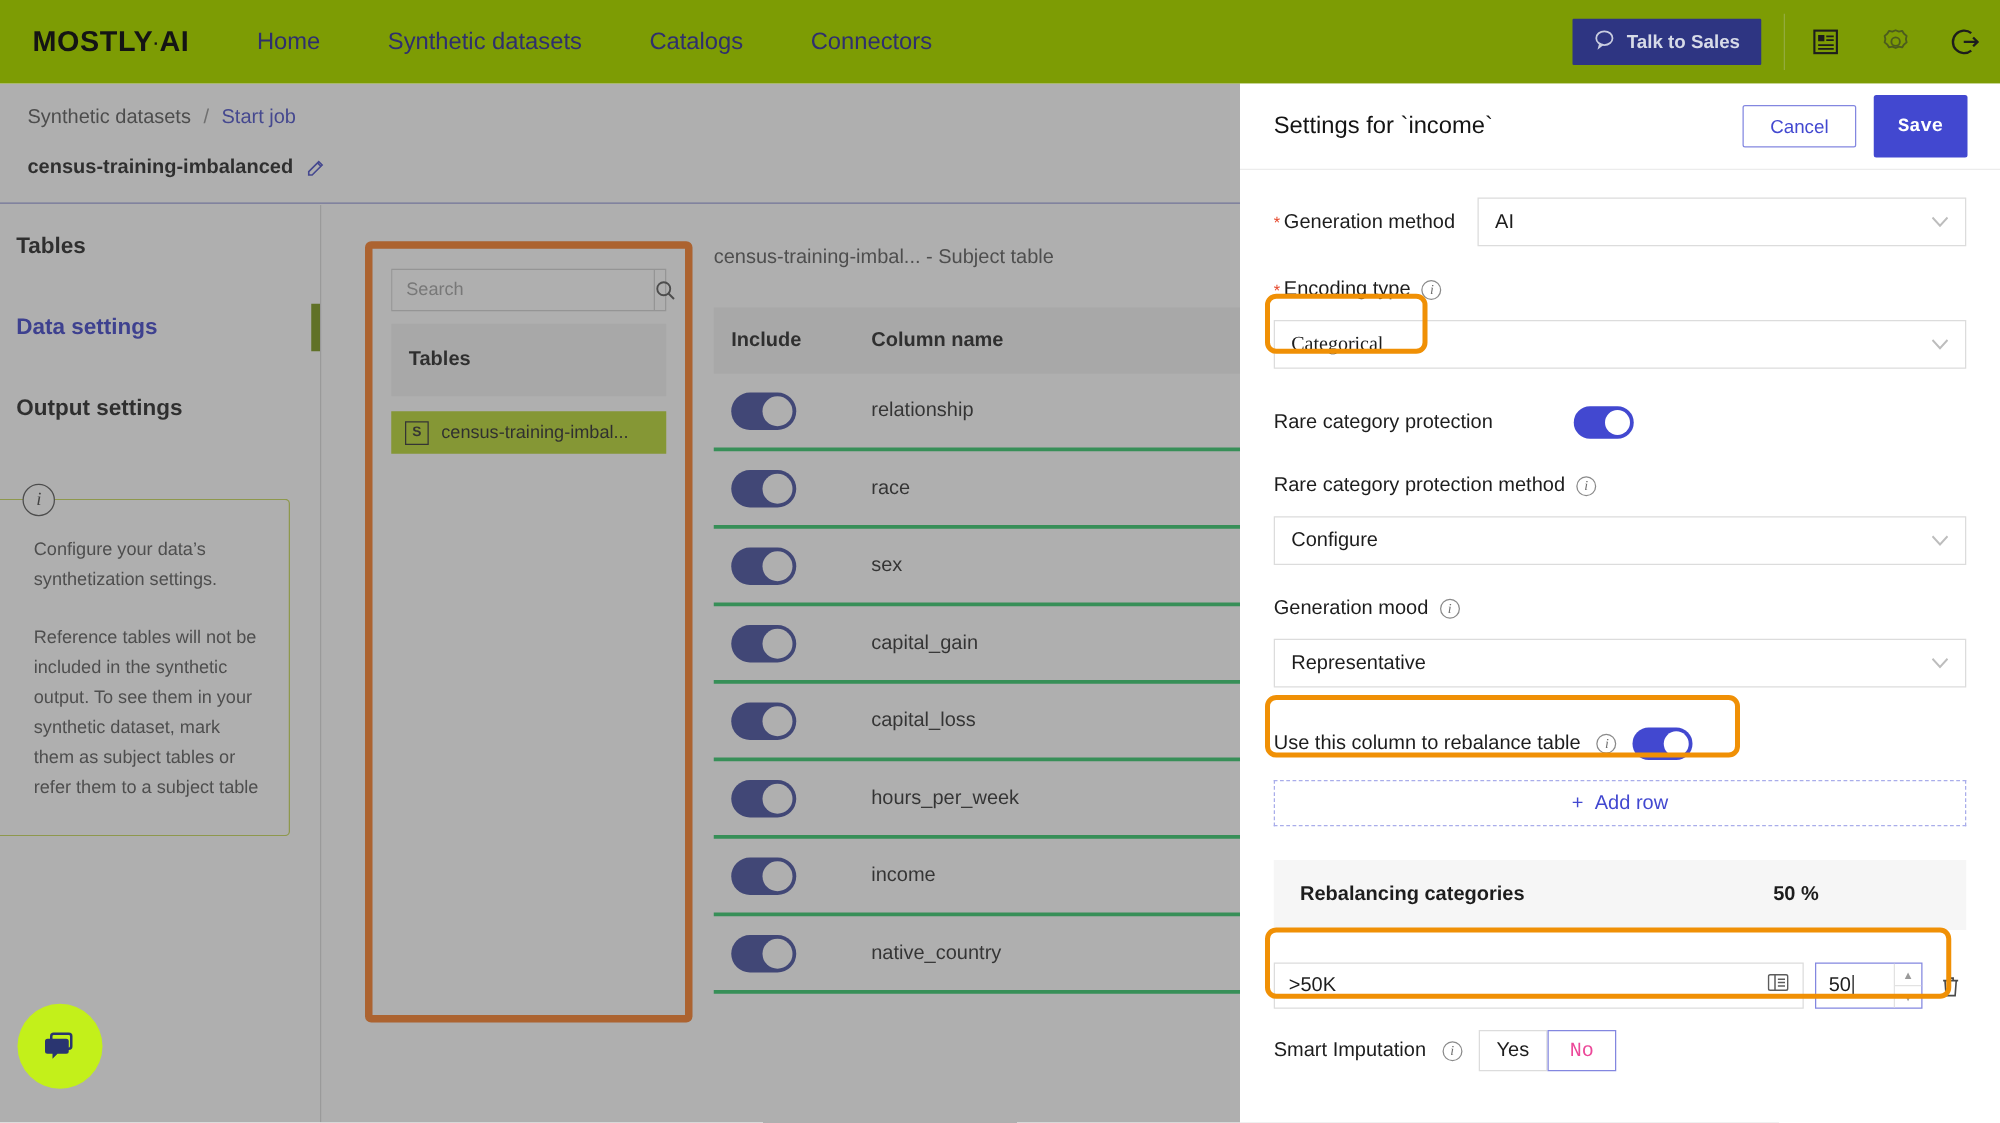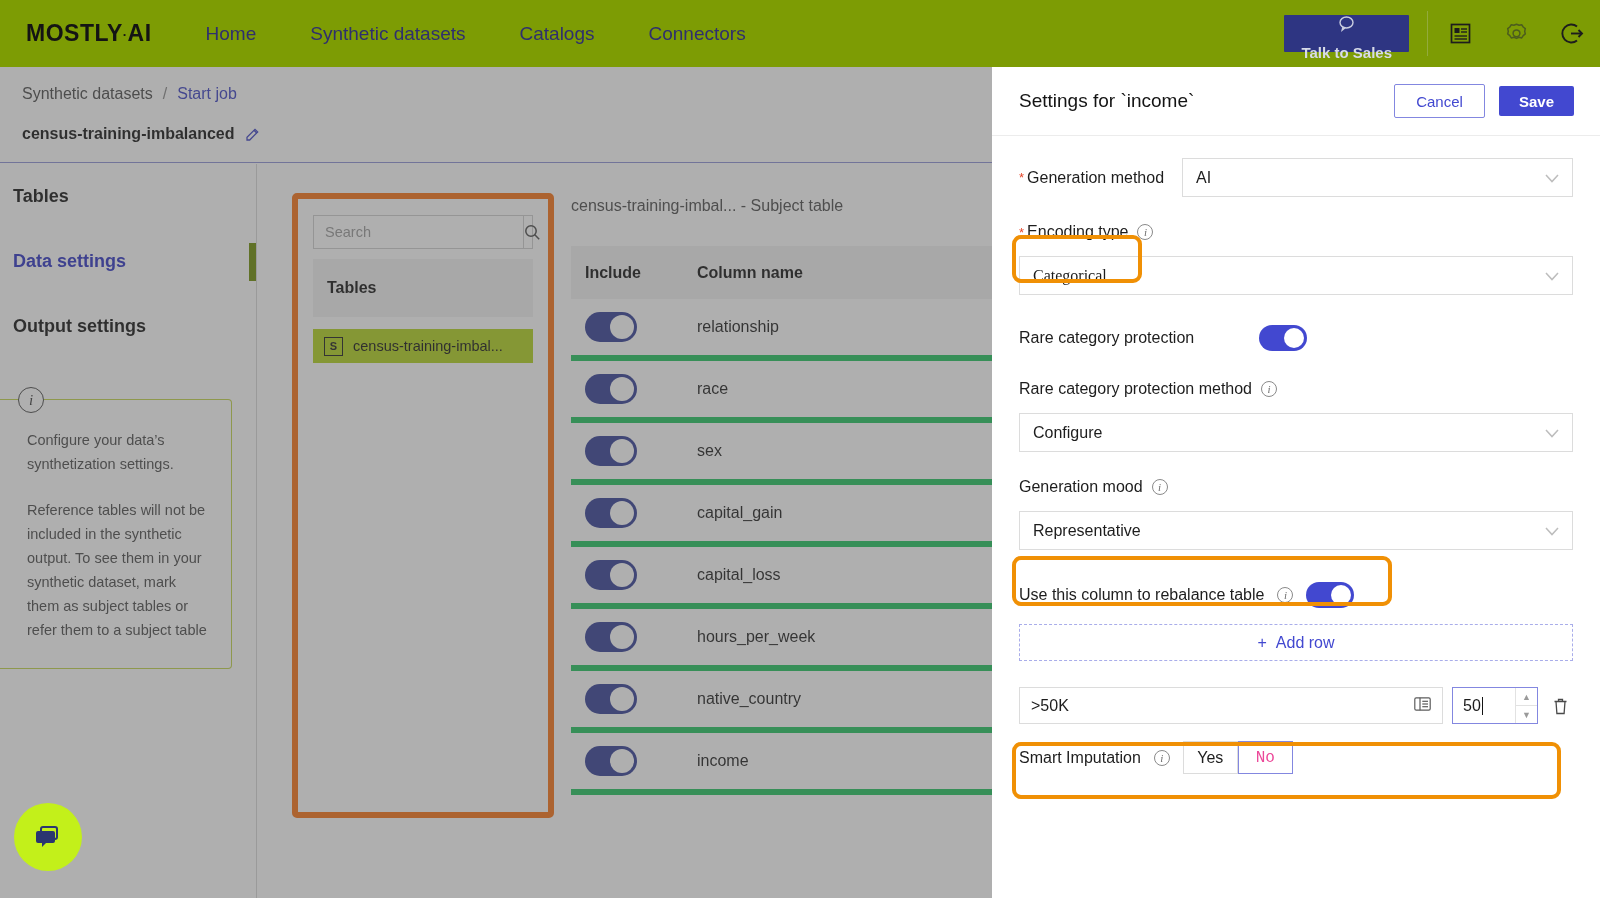--- a/index.html
+++ b/index.html
@@ -30,21 +30,20 @@
   .header-right {
     position: absolute; right: 0; top: 0; height: 67px;
     display: flex; align-items: center;
   }
   .talk-btn {
     background: #2e3582; color: #d7dbe8;
     height: 37px; padding: 0 17px;
     display: flex; align-items: center; gap: 9px;
     font-size: 15px; font-weight: bold; cursor: pointer;
     border-radius: 1px;
-    flex-direction: column;
   }
   .hdr-divider { width: 1px; height: 45px; background: #93ab3d; margin: 0 4px 0 18px; }
   .hdr-icon {
     width: 56px; height: 67px;
     display: flex; align-items: center; justify-content: center;
     cursor: pointer; color: #1d1d1d;
   }
 
   
   .crumbbar {
@@ -140,21 +139,21 @@
   }
   .col-caption { font-size: 16px; color: #4d4d4d; padding: 4px 0 0 0; }
   .col-table { margin-top: 31px; width: 100%; }
   .col-hrow {
     height: 53px; background: #f2f2f2; display: flex; align-items: center;
     font-size: 16px; font-weight: bold; color: #141414;
   }
   .col-hrow .c1 { width: 126px; padding-left: 14px; }
   .col-row {
     height: 62px; display: flex; align-items: center;
-    border-bottom: 6px solid #22c55e; font-size: 16px; color: #1d1d1d;
+    border-bottom: 3px solid #22c55e; font-size: 16px; color: #1d1d1d;
   }
   .col-row .c1 { width: 126px; padding-left: 14px; }
   .toggle {
     width: 52px; height: 30px; border-radius: 15px; background: #343f96;
     position: relative; cursor: pointer; flex: none;
   }
   .toggle .knob {
     position: absolute; right: 3px; top: 3px; width: 24px; height: 24px;
     border-radius: 50%; background: #ffffff;
   }
@@ -182,24 +181,24 @@
     height: 69px; display: flex; align-items: center;
     padding: 0 26px 0 27px; border-bottom: 1px solid #ececec;
   }
   .drawer-title { font-size: 19px; color: #141414; flex: 1; }
   .btn-cancel {
     width: 91px; height: 34px; border: 1.3px solid #8387e0; background: #fff;
     color: #4248d0; font-size: 15px; cursor: pointer; border-radius: 2px;
     font-family: "Liberation Sans", sans-serif;
   }
   .btn-save {
-    width: 75px; height: 30px; border: none; background: #4248d0;
+    width: 75px; height: 50px; border: none; background: #4248d0;
     color: #ffffff; font-size: 15px; font-weight: bold; cursor: pointer;
     border-radius: 2px; margin-left: 14px;
-    font-family: Liberation Sans, sans-serif;
+    font-family: Liberation Mono, monospace;
   }
   .drawer-body { padding: 0 27px; }
 
   .fld-row { display: flex; align-items: center; margin-top: 22px; }
   .req { color: #e5462a; margin-right: 3px; font-size: 13px; line-height: 1; }
   .fld-label { font-size: 16px; color: #1d1d1d; }
   .select {
     height: 39px; border: 1px solid #dcdcdc; background: #fff;
     display: flex; align-items: center; padding: 0 13px;
     font-size: 16px; color: #1d1d1d; cursor: pointer; position: relative;
@@ -438,29 +437,29 @@
             </div>
           </div>
         <div>hours_per_week</div>
       </div>
       <div class="col-row">
         <div class="c1">
             <div class="toggle">
               <span class="knob"></span>
             </div>
           </div>
+        <div>income</div>
+      </div>
+      <div class="col-row">
+        <div class="c1">
+            <div class="toggle">
+              <span class="knob"></span>
+            </div>
+          </div>
         <div>native_country</div>
-      </div>
-      <div class="col-row">
-        <div class="c1">
-            <div class="toggle">
-              <span class="knob"></span>
-            </div>
-          </div>
-        <div>income</div>
       </div>
     </div>
   </div>
 
   <div class="scrim"></div>
 
   <div class="chat-fab">
     <svg width="34" height="34" viewBox="0 0 34 34">
         <rect x="10" y="7" width="16" height="12" rx="2" fill="none" stroke="#2a3570" stroke-width="2"></rect>
         <path d="M7 11 h15 a2 2 0 0 1 2 2 v8 a2 2 0 0 1 -2 2 h-7 l-4 4 v-4 h-4 a2 2 0 0 1 -2 -2 v-8 a2 2 0 0 1 2 -2 z" fill="#2a3570"></path>
@@ -550,20 +549,24 @@
         <div class="tgl-sm">
             <span class="knob"></span>
           </div>
       </div>
 
       <div class="addrow">
         <span>+</span>
         <span>Add row</span>
       </div>
 
+      <div class="rebal-head">
+        <span>Rebalancing categories</span>
+        <span class="pct">50 %</span>
+      </div>
 
       <div class="rebal-row">
         <div class="txtinput">
           <span>&gt;50K</span>
           <span class="listic">
             <svg width="17" height="14" viewBox="0 0 17 14">
                 <rect x="0.8" y="0.8" width="15.4" height="12.4" rx="1.4" fill="none" stroke="#5c5c5c" stroke-width="1.2"></rect>
                 <line x1="6" y1="0.8" x2="6" y2="13.2" stroke="#5c5c5c" stroke-width="1.2"></line>
                 <line x1="8.3" y1="4.3" x2="14" y2="4.3" stroke="#5c5c5c" stroke-width="1.2"></line>
                 <line x1="8.3" y1="7" x2="14" y2="7" stroke="#5c5c5c" stroke-width="1.2"></line>

